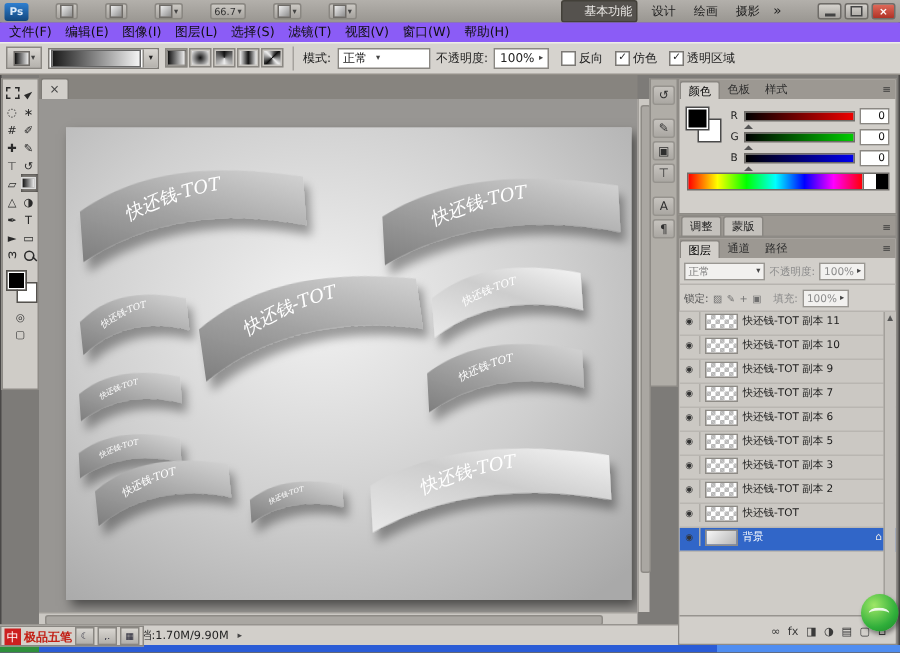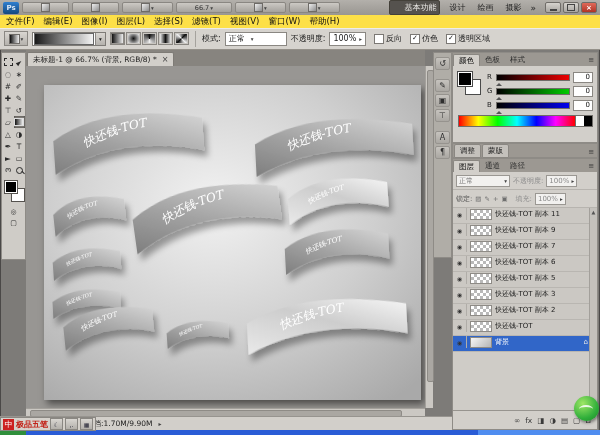--- a/index.html
+++ b/index.html
@@ -1,34 +1,34 @@
 <!DOCTYPE html>
 <html><head>
 <meta charset="utf-8">
 <style>
   html,body{margin:0;padding:0;}
   body{width:600px;height:435px;font-family:"DejaVu Sans",sans-serif;overflow:hidden;background:#555;}
   #screen{position:relative;width:600px;height:435px;background:#7d7b78;overflow:hidden;box-shadow:inset 0 0 0 1px #4a4847;}
   
-  #titlebar{position:absolute;left:0;top:0;width:600px;height:15px;background:linear-gradient(#b3b0ab,#999691);display:flex;align-items:center;gap:3px;padding:0 3px;box-sizing:border-box;font-size:8px;color:#1c1c1c;}
+  #titlebar{position:absolute;left:0;top:0;width:600px;height:15px;background:linear-gradient(#b3b0ab,#999691);display:flex;align-items:center;gap:18px;padding:0 3px;box-sizing:border-box;font-size:8px;color:#1c1c1c;}
   .ps-logo{width:16px;height:12px;background:linear-gradient(#2f7fd0,#13477e);color:#dce9f7;font-size:7px;font-weight:bold;display:flex;align-items:center;justify-content:center;border-radius:2px;}
-  .tb-btn{height:11px;min-width:13px;padding:0 18px;border:1px solid #8a8782;border-radius:2px;background:linear-gradient(#ccc9c4,#a5a29d);display:flex;align-items:center;justify-content:center;gap:1px;font-size:6.5px;color:#333;box-sizing:border-box;}
+  .tb-btn{height:11px;min-width:13px;padding:0 2px;border:1px solid #8a8782;border-radius:2px;background:linear-gradient(#ccc9c4,#a5a29d);display:flex;align-items:center;justify-content:center;gap:1px;font-size:6.5px;color:#333;box-sizing:border-box;}
   .tb-sq{width:7px;height:7px;background:linear-gradient(135deg,#efefef,#8c8c8c);border:1px solid #6e6b67;}
   .dd{font-size:5.5px;color:#444;}
   #workspaces{margin-left:auto;display:flex;align-items:center;gap:6px;font-size:8px;}
   .ws{color:#1d1d1d;padding:1px 3px;cursor:default;}
   .ws.active{background:#55524e;color:#eceae7;border-radius:2px;border:1px solid #434039;}
   .ws-more{font-size:9px;color:#222;}
   #winbtns{display:flex;gap:2px;margin-left:6px;}
   .win-btn{width:16px;height:11px;border:1px solid #6f6c68;border-radius:2px;background:linear-gradient(#d6d3ce,#a8a5a0);display:flex;align-items:center;justify-content:center;font-size:7px;color:#333;box-sizing:border-box;}
   .win-min i{display:block;width:7px;height:2px;background:#444;margin-top:5px;}
   .win-res i{display:block;width:6px;height:5px;border:1px solid #444;}
   .win-close{background:linear-gradient(#e06a5a,#b03326);color:#fff;font-weight:bold;}
   
-  #menubar{position:absolute;left:0;top:15px;width:600px;height:14px;background:#fde047;border-bottom:1px solid #8e8b86;display:flex;align-items:center;gap:9px;padding:0 6px;box-sizing:border-box;font-size:8.5px;color:#101010;}
+  #menubar{position:absolute;left:0;top:15px;width:600px;height:14px;background:#8b5cf6;border-bottom:1px solid #8e8b86;display:flex;align-items:center;gap:9px;padding:0 6px;box-sizing:border-box;font-size:8.5px;color:#101010;}
   .menu-item{white-space:nowrap;cursor:default;}
   
   #optionsbar{position:absolute;left:0;top:28px;width:600px;height:22px;background:#d6d3ce;border-bottom:1px solid #949089;box-shadow:inset 0 1px 0 #edece9;display:flex;align-items:center;gap:4px;padding:0 4px;box-sizing:border-box;font-size:8px;color:#222;}
   .opt-sep{width:1px;height:16px;background:#a5a29d;margin:0 2px;}
   .preset-btn{width:24px;height:15px;border:1px solid #8a8782;background:linear-gradient(#d9d6d1,#b5b2ad);display:flex;align-items:center;justify-content:center;gap:1px;box-sizing:border-box;}
   .preset-btn .tb-sq{width:9px;height:8px;}
   .grad-preview{display:flex;align-items:center;border:1px solid #7e7b76;height:14px;box-sizing:border-box;background:#fff;}
   .grad-strip{width:58px;height:10px;margin:1px;background:linear-gradient(90deg,#1a1a1a,#f4f4f4);border:1px solid #666;}
   .grad-dd{width:9px;height:12px;display:flex;align-items:center;justify-content:center;border-left:1px solid #8a8782;background:linear-gradient(#d9d6d1,#b5b2ad);font-size:5.5px;}
   .gtype{width:15px;height:13px;border:1px solid #8a8782;box-sizing:border-box;padding:1px;background:#c9c6c1;}
@@ -310,21 +310,20 @@
     <div id="swatches">
       <div class="sw sw-fg"></div>
       <div class="sw sw-bg"></div>
     </div>
     <div class="tool-single">◎</div>
     <div class="tool-single">▢</div>
   </div>
 
   <div id="tabbar">
     <div class="doctab">
-      <span>未标题-1 @ 66.7% (背景, RGB/8) *</span>
       <span class="x">×</span>
     </div>
   </div>
 
   <div id="canvasarea">
     <div id="doccanvas">
       <svg id="art" width="377" height="315" viewBox="0 0 377 315">
         <defs>
           <radialGradient id="bgGrad" cx="45%" cy="38%" r="78%">
             <stop offset="0%" stop-color="#f2f2f2"></stop>
@@ -501,20 +500,25 @@
     </div>
     <div id="layerlist">
       <div class="layer-row">
           <span class="eye-cell">◉</span>
           <span class="thumb-cell"></span>
           <span class="layer-name">快还钱-TOT 副本 11</span>
         </div>
         <div class="layer-row">
           <span class="eye-cell">◉</span>
           <span class="thumb-cell"></span>
+          <span class="layer-name">快还钱-TOT 副本 10</span>
+        </div>
+        <div class="layer-row">
+          <span class="eye-cell">◉</span>
+          <span class="thumb-cell"></span>
           <span class="layer-name">快还钱-TOT 副本 9</span>
         </div>
         <div class="layer-row">
           <span class="eye-cell">◉</span>
           <span class="thumb-cell"></span>
           <span class="layer-name">快还钱-TOT 副本 7</span>
         </div>
         <div class="layer-row">
           <span class="eye-cell">◉</span>
           <span class="thumb-cell"></span>

